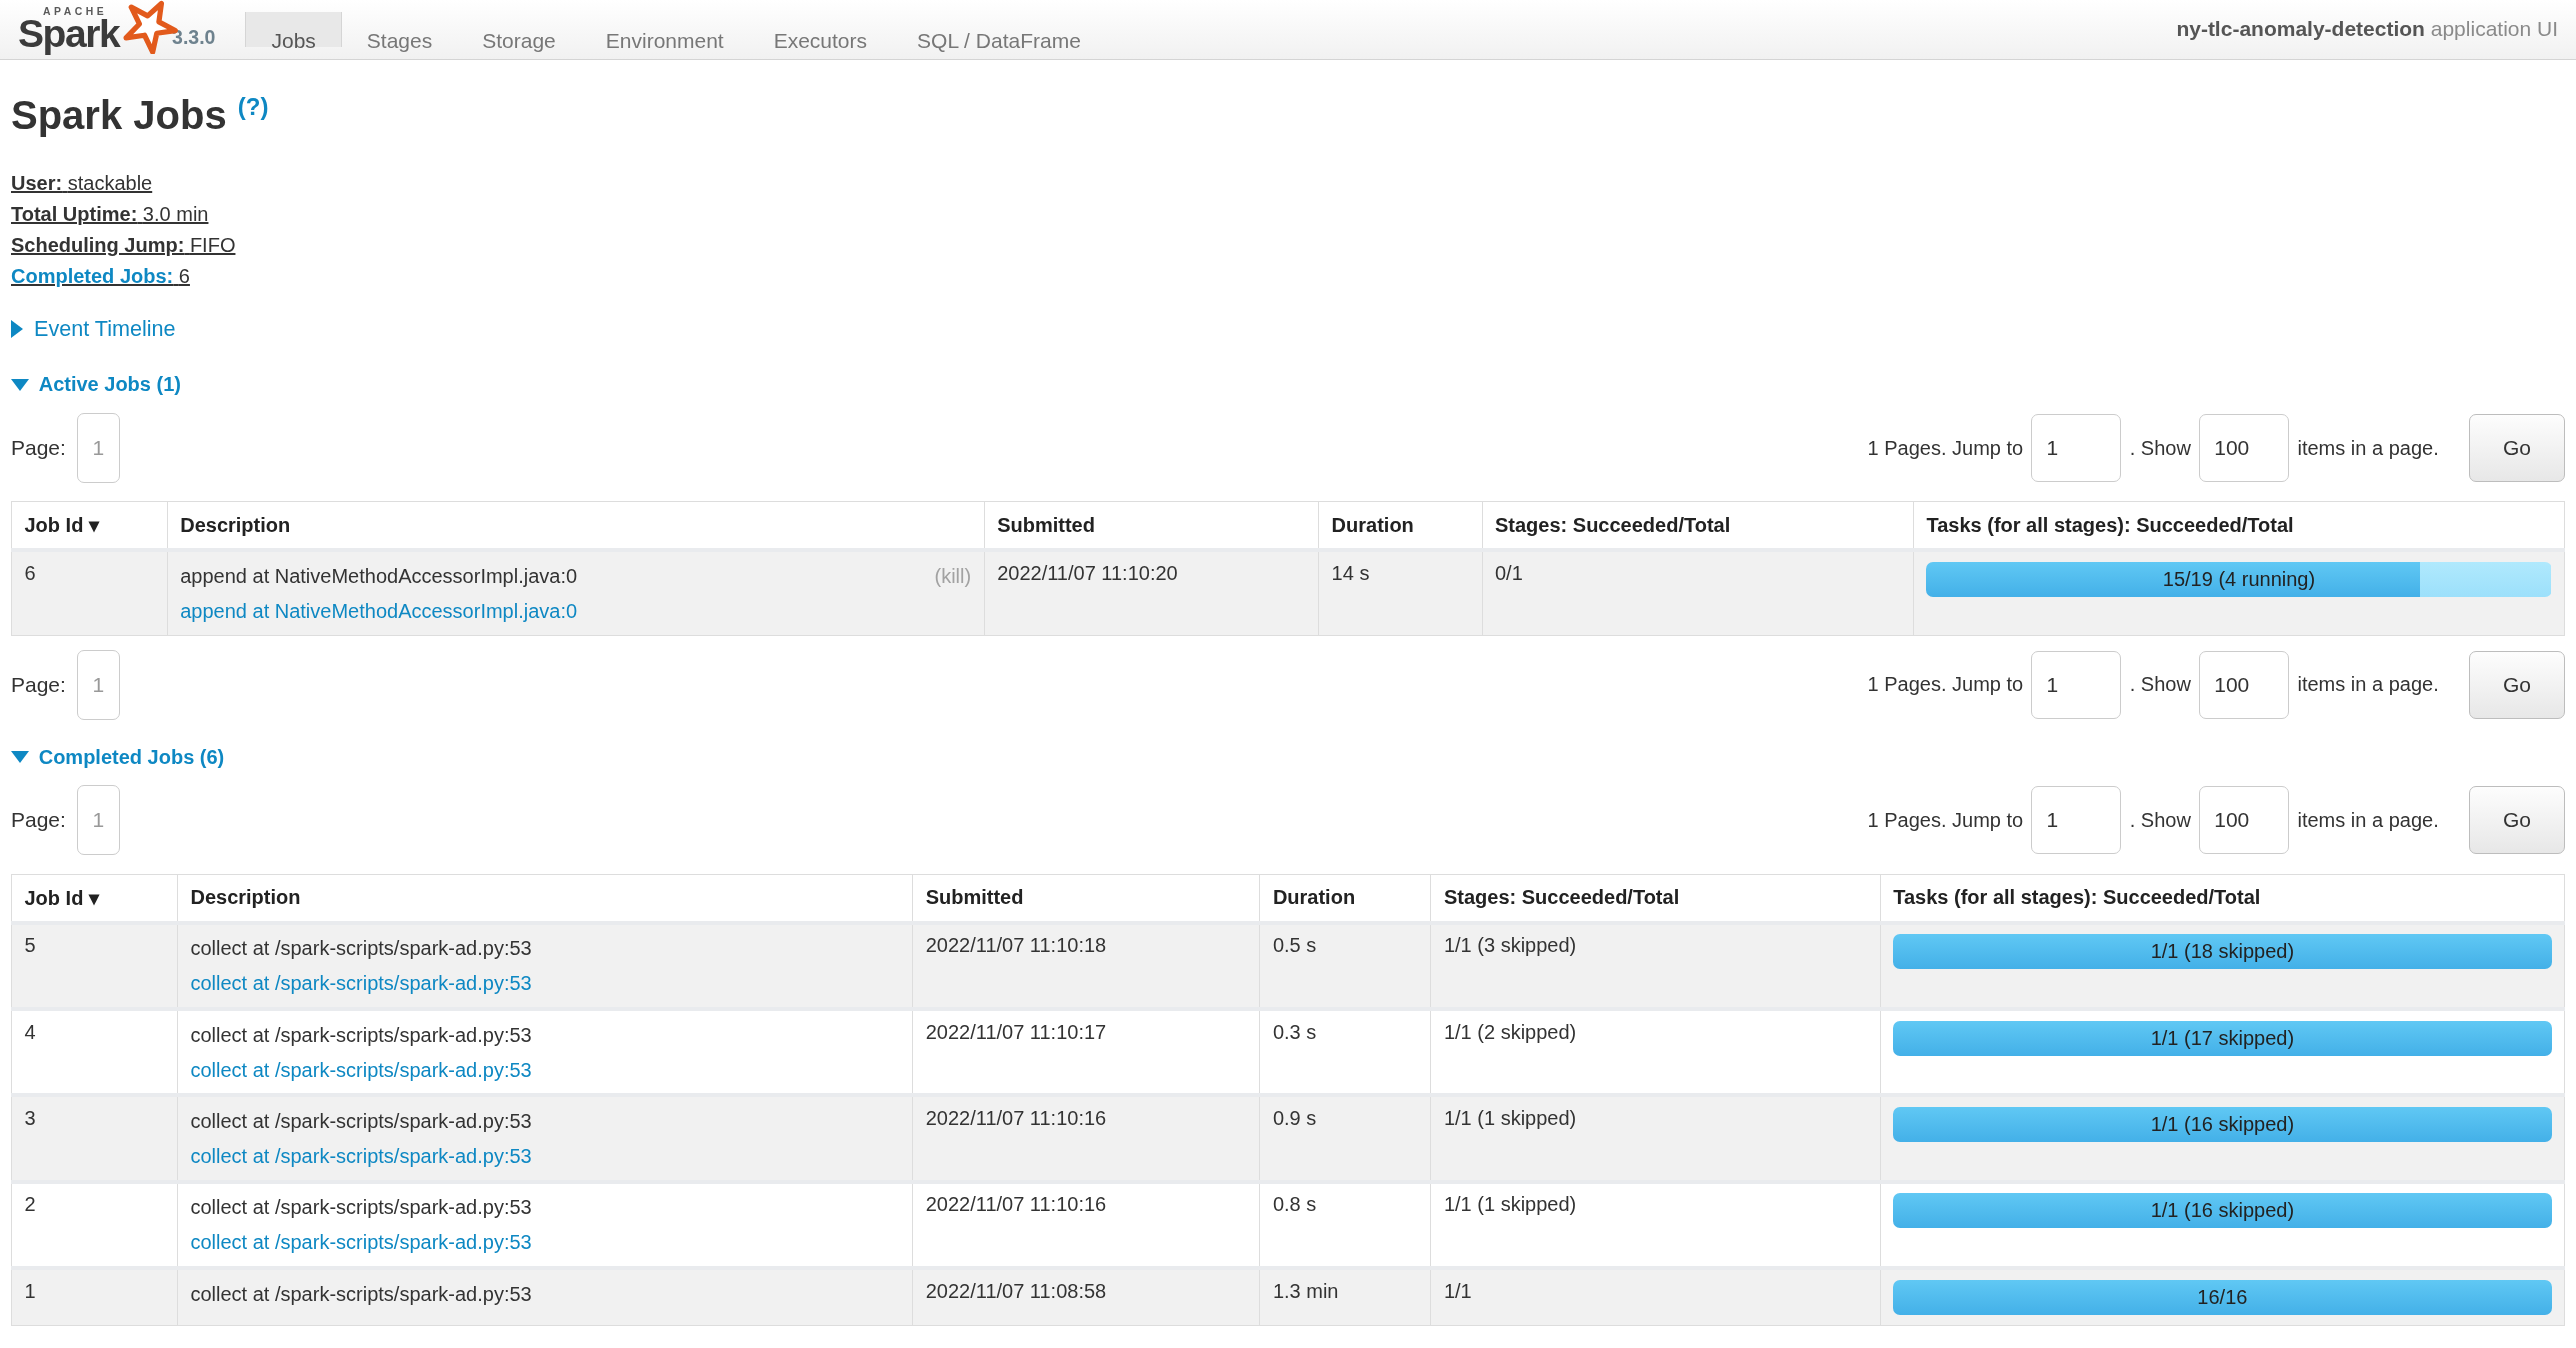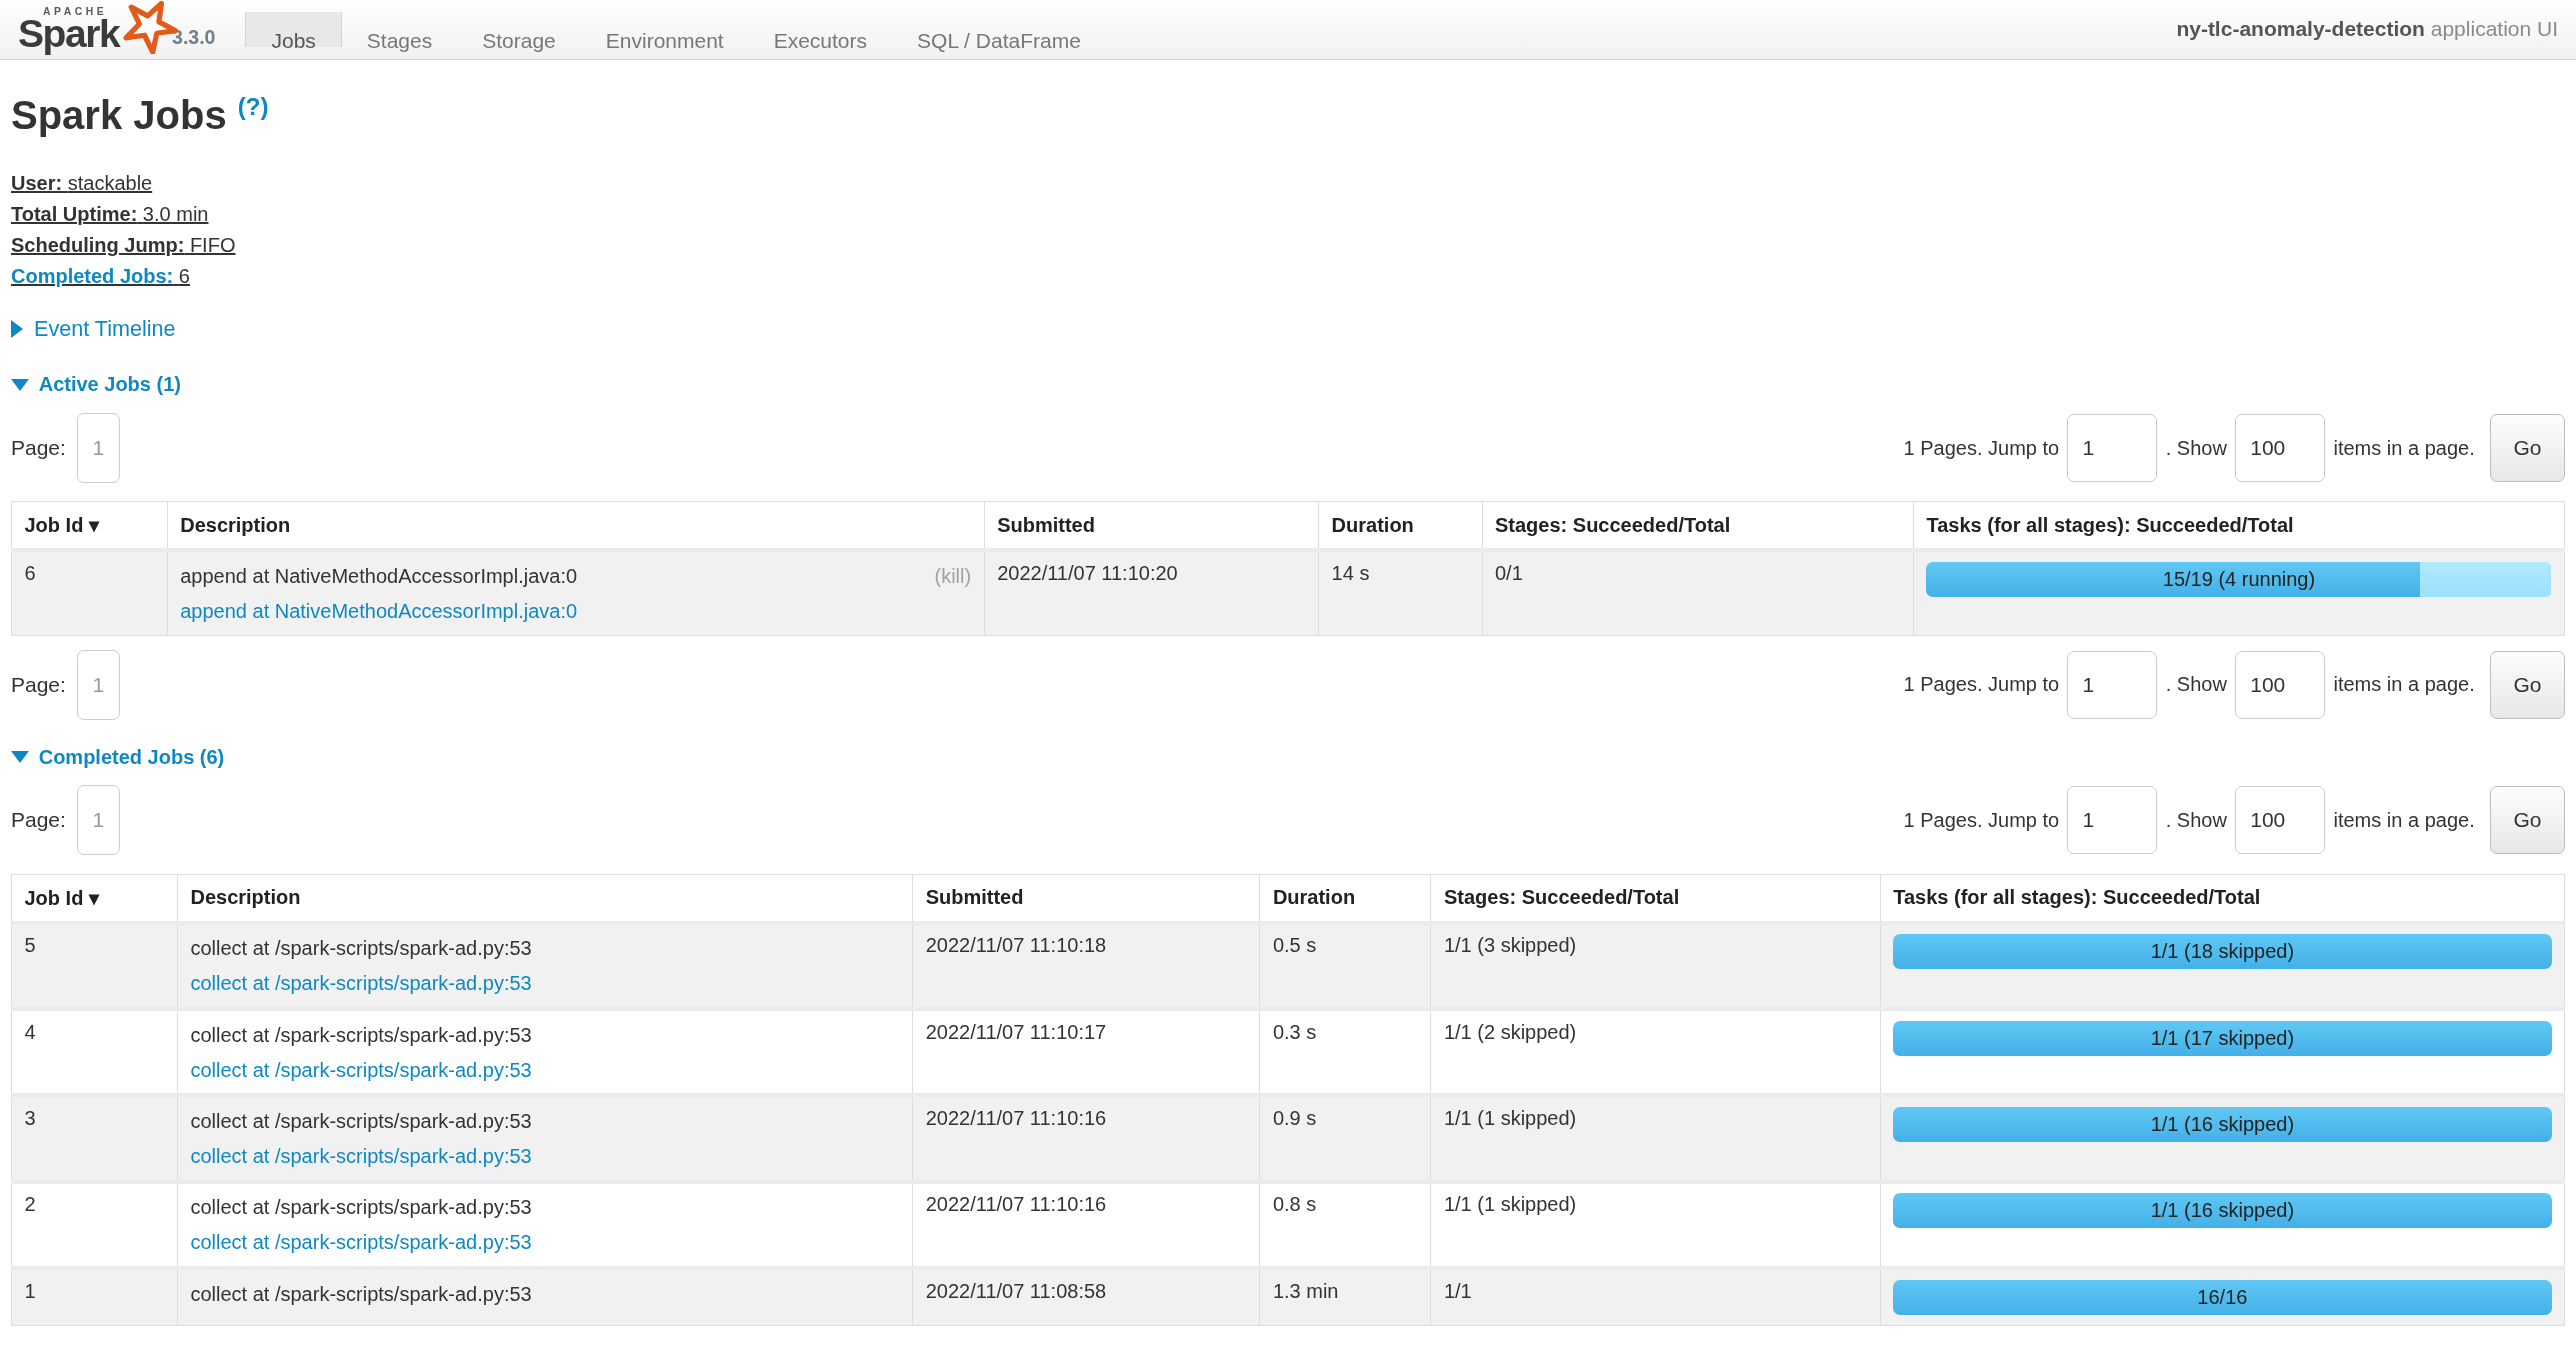--- a/index.html
+++ b/index.html
@@ -42,21 +42,21 @@
 
   
   .pagerow { display:flex; align-items:center; justify-content:space-between; padding:14px 0; }
   .page-left { display:flex; align-items:center; font-size:21px; color:#333; }
   .pagebox { display:inline-block; width:43px; height:70px; line-height:67px; text-align:center;
     border:1.4px solid #ccc; border-radius:7px; color:#999; font-size:21px; margin-left:11px; background:#fff; }
   .page-right { display:flex; align-items:center; font-size:20px; color:#333; }
   .page-right .ptxt { margin:0 8.3px; white-space:nowrap; }
   .pinput { width:90px; height:68px; border:1.4px solid #ccc; border-radius:7px; font-size:21px;
     color:#333; padding:0 14px; font-family:"Liberation Sans", sans-serif; background:#fff; }
-  .go-btn { width:75px; height:68px; margin-left:7px; border:1.4px solid #bdbdbd; border-radius:7px;
+  .go-btn { width:96px; height:68px; margin-left:22px; border:1.4px solid #bdbdbd; border-radius:7px;
     background:linear-gradient(#fdfdfd,#e7e7e7); font-size:21px; color:#333;
     font-family:"Liberation Sans", sans-serif; cursor:pointer; }
 
   
   table.jobs-table { width:100%; border-collapse:collapse; border:1.4px solid #ddd; font-size:20px; margin-top:4.2px; }
   table.jobs-table th { text-align:left; font-weight:bold; color:#222; padding:11px 12.5px;
     border:1.4px solid #ddd; background:#fff; white-space:nowrap; }
   table.jobs-table td { padding:9.7px 12.5px; border-left:1.4px solid #ddd; border-right:1.4px solid #ddd;
     border-top:4.2px solid #e9ebee; vertical-align:top; }
   table.jobs-table tbody tr:nth-child(odd) { background:#f1f1f1; }

